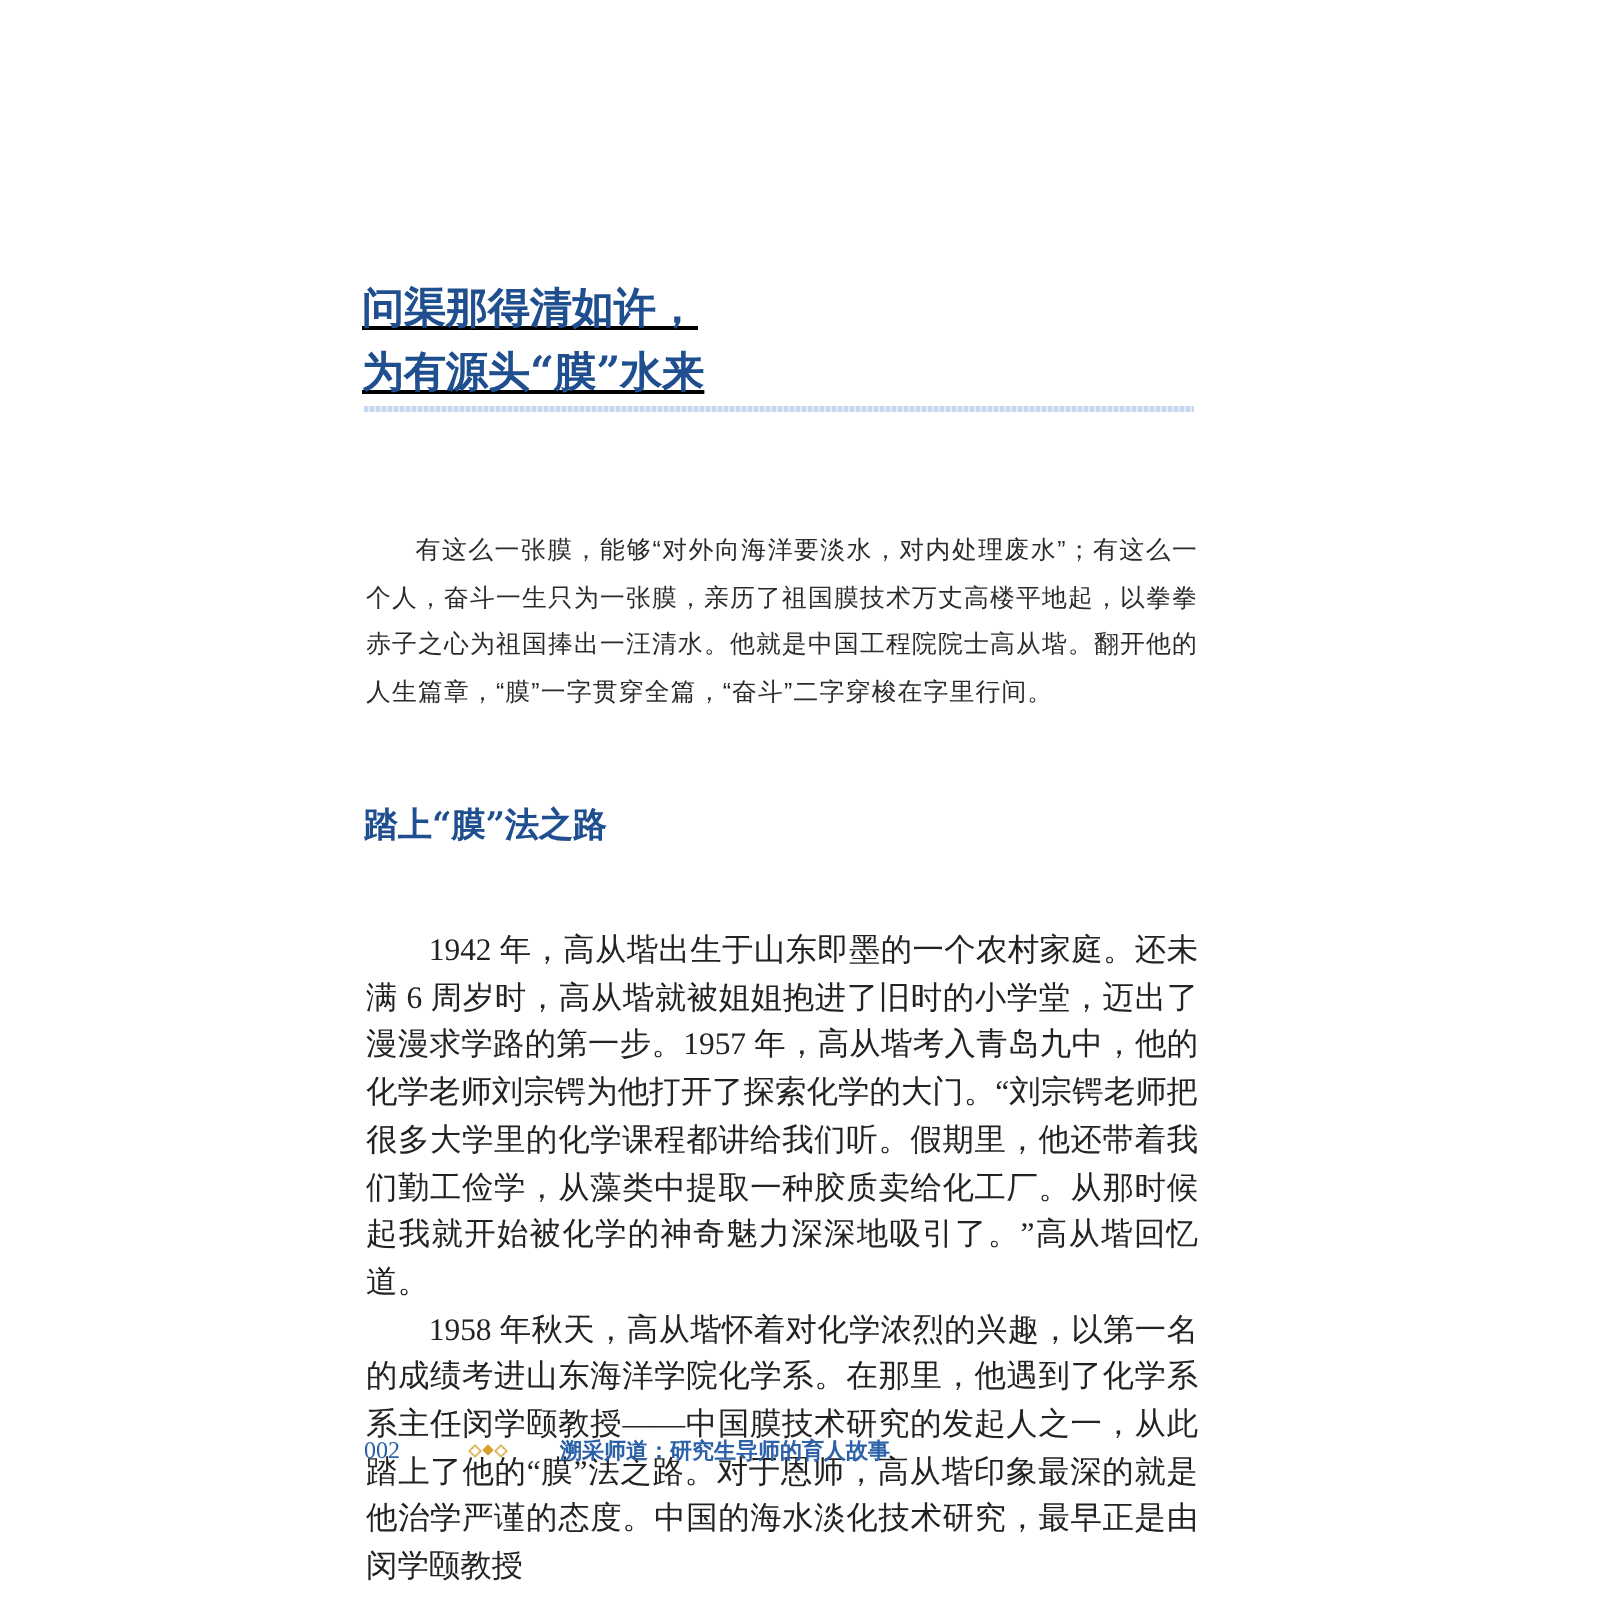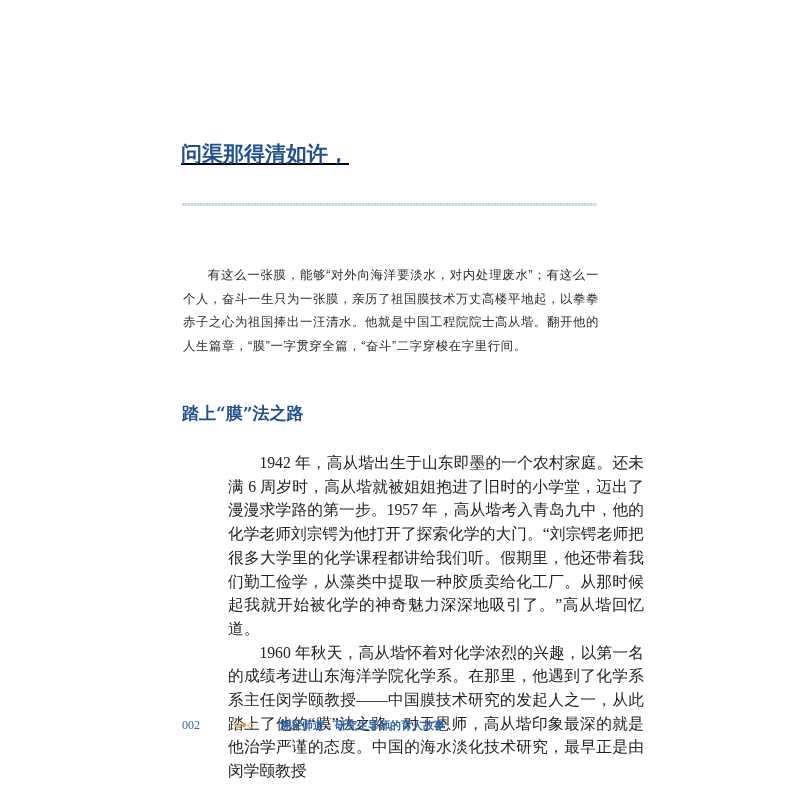--- a/index.html
+++ b/index.html
@@ -33,26 +33,25 @@
     .section-heading {
       position: absolute; left: 182px; top: 401px;
       font-family: "DejaVu Serif", "Liberation Serif", serif;
       font-weight: bold;
       font-size: 17px;
       line-height: 24px;
       color: #1f4f8f;
       white-space: nowrap;
     }
     .body-text {
-      position: absolute; left: 183px; top: 451px; width: 416px;
+      position: absolute; left: 183px; top: 464px; width: 416px;
       font-family: "Liberation Serif", "DejaVu Serif", serif;
       font-size: 15.7px;
       line-height: 23.7px;
       color: #222222;
-      margin-left: 45px;
     }
     .body-text p {
       margin: 0;
       text-indent: 2em;
       text-align: justify;
     }
     .footer {
       position: absolute; left: 182px; top: 716px; height: 18px;
       display: flex; align-items: center;
       font-family: "DejaVu Sans", "Liberation Sans", sans-serif;
@@ -68,31 +67,32 @@
     .diamond.filled { background: #d9a12a; width: 4px; height: 4px; }
     .book-title { color: #2d62a8; font-weight: bold; font-size: 11px; }
   </style>
 </head>
 <body>
 
 <div class="page">
 
   <div class="title-block">
     <div class="title-line">问渠那得清如许，</div>
+    <div class="title-line">为有源头“膜”水来</div>
   </div>
 
   <div class="title-rule"></div>
 
   <p class="intro">有这么一张膜，能够“对外向海洋要淡水，对内处理废水”；有这么一个人，奋斗一生只为一张膜，亲历了祖国膜技术万丈高楼平地起，以拳拳赤子之心为祖国捧出一汪清水。他就是中国工程院院士高从堦。翻开他的人生篇章，“膜”一字贯穿全篇，“奋斗”二字穿梭在字里行间。</p>
 
   <div class="section-heading">踏上“膜”法之路</div>
 
   <div class="body-text">
     <p>1942 年，高从堦出生于山东即墨的一个农村家庭。还未满 6 周岁时，高从堦就被姐姐抱进了旧时的小学堂，迈出了漫漫求学路的第一步。1957 年，高从堦考入青岛九中，他的化学老师刘宗锷为他打开了探索化学的大门。“刘宗锷老师把很多大学里的化学课程都讲给我们听。假期里，他还带着我们勤工俭学，从藻类中提取一种胶质卖给化工厂。从那时候起我就开始被化学的神奇魅力深深地吸引了。”高从堦回忆道。</p>
-    <p>1960 年秋天，高从堦怀着对化学浓烈的兴趣，以第一名的成绩考进山东海洋学院化学系。在那里，他遇到了化学系系主任闵学颐教授——中国膜技术研究的发起人之一，从此踏上了他的“膜”法之路。对于恩师，高从堦印象最深的就是他治学严谨的态度。中国的海水淡化技术研究，最早正是由闵学颐教授</p>
+    <p>1958 年秋天，高从堦怀着对化学浓烈的兴趣，以第一名的成绩考进山东海洋学院化学系。在那里，他遇到了化学系系主任闵学颐教授——中国膜技术研究的发起人之一，从此踏上了他的“膜”法之路。对于恩师，高从堦印象最深的就是他治学严谨的态度。中国的海水淡化技术研究，最早正是由闵学颐教授</p>
   </div>
 
   <div class="footer">
     <span class="page-number">002</span>
     <span class="diamonds">
       <span class="diamond outline"></span>
       <span class="diamond filled"></span>
       <span class="diamond outline"></span>
     </span>
     <span class="book-title">溯采师道：研究生导师的育人故事</span>

